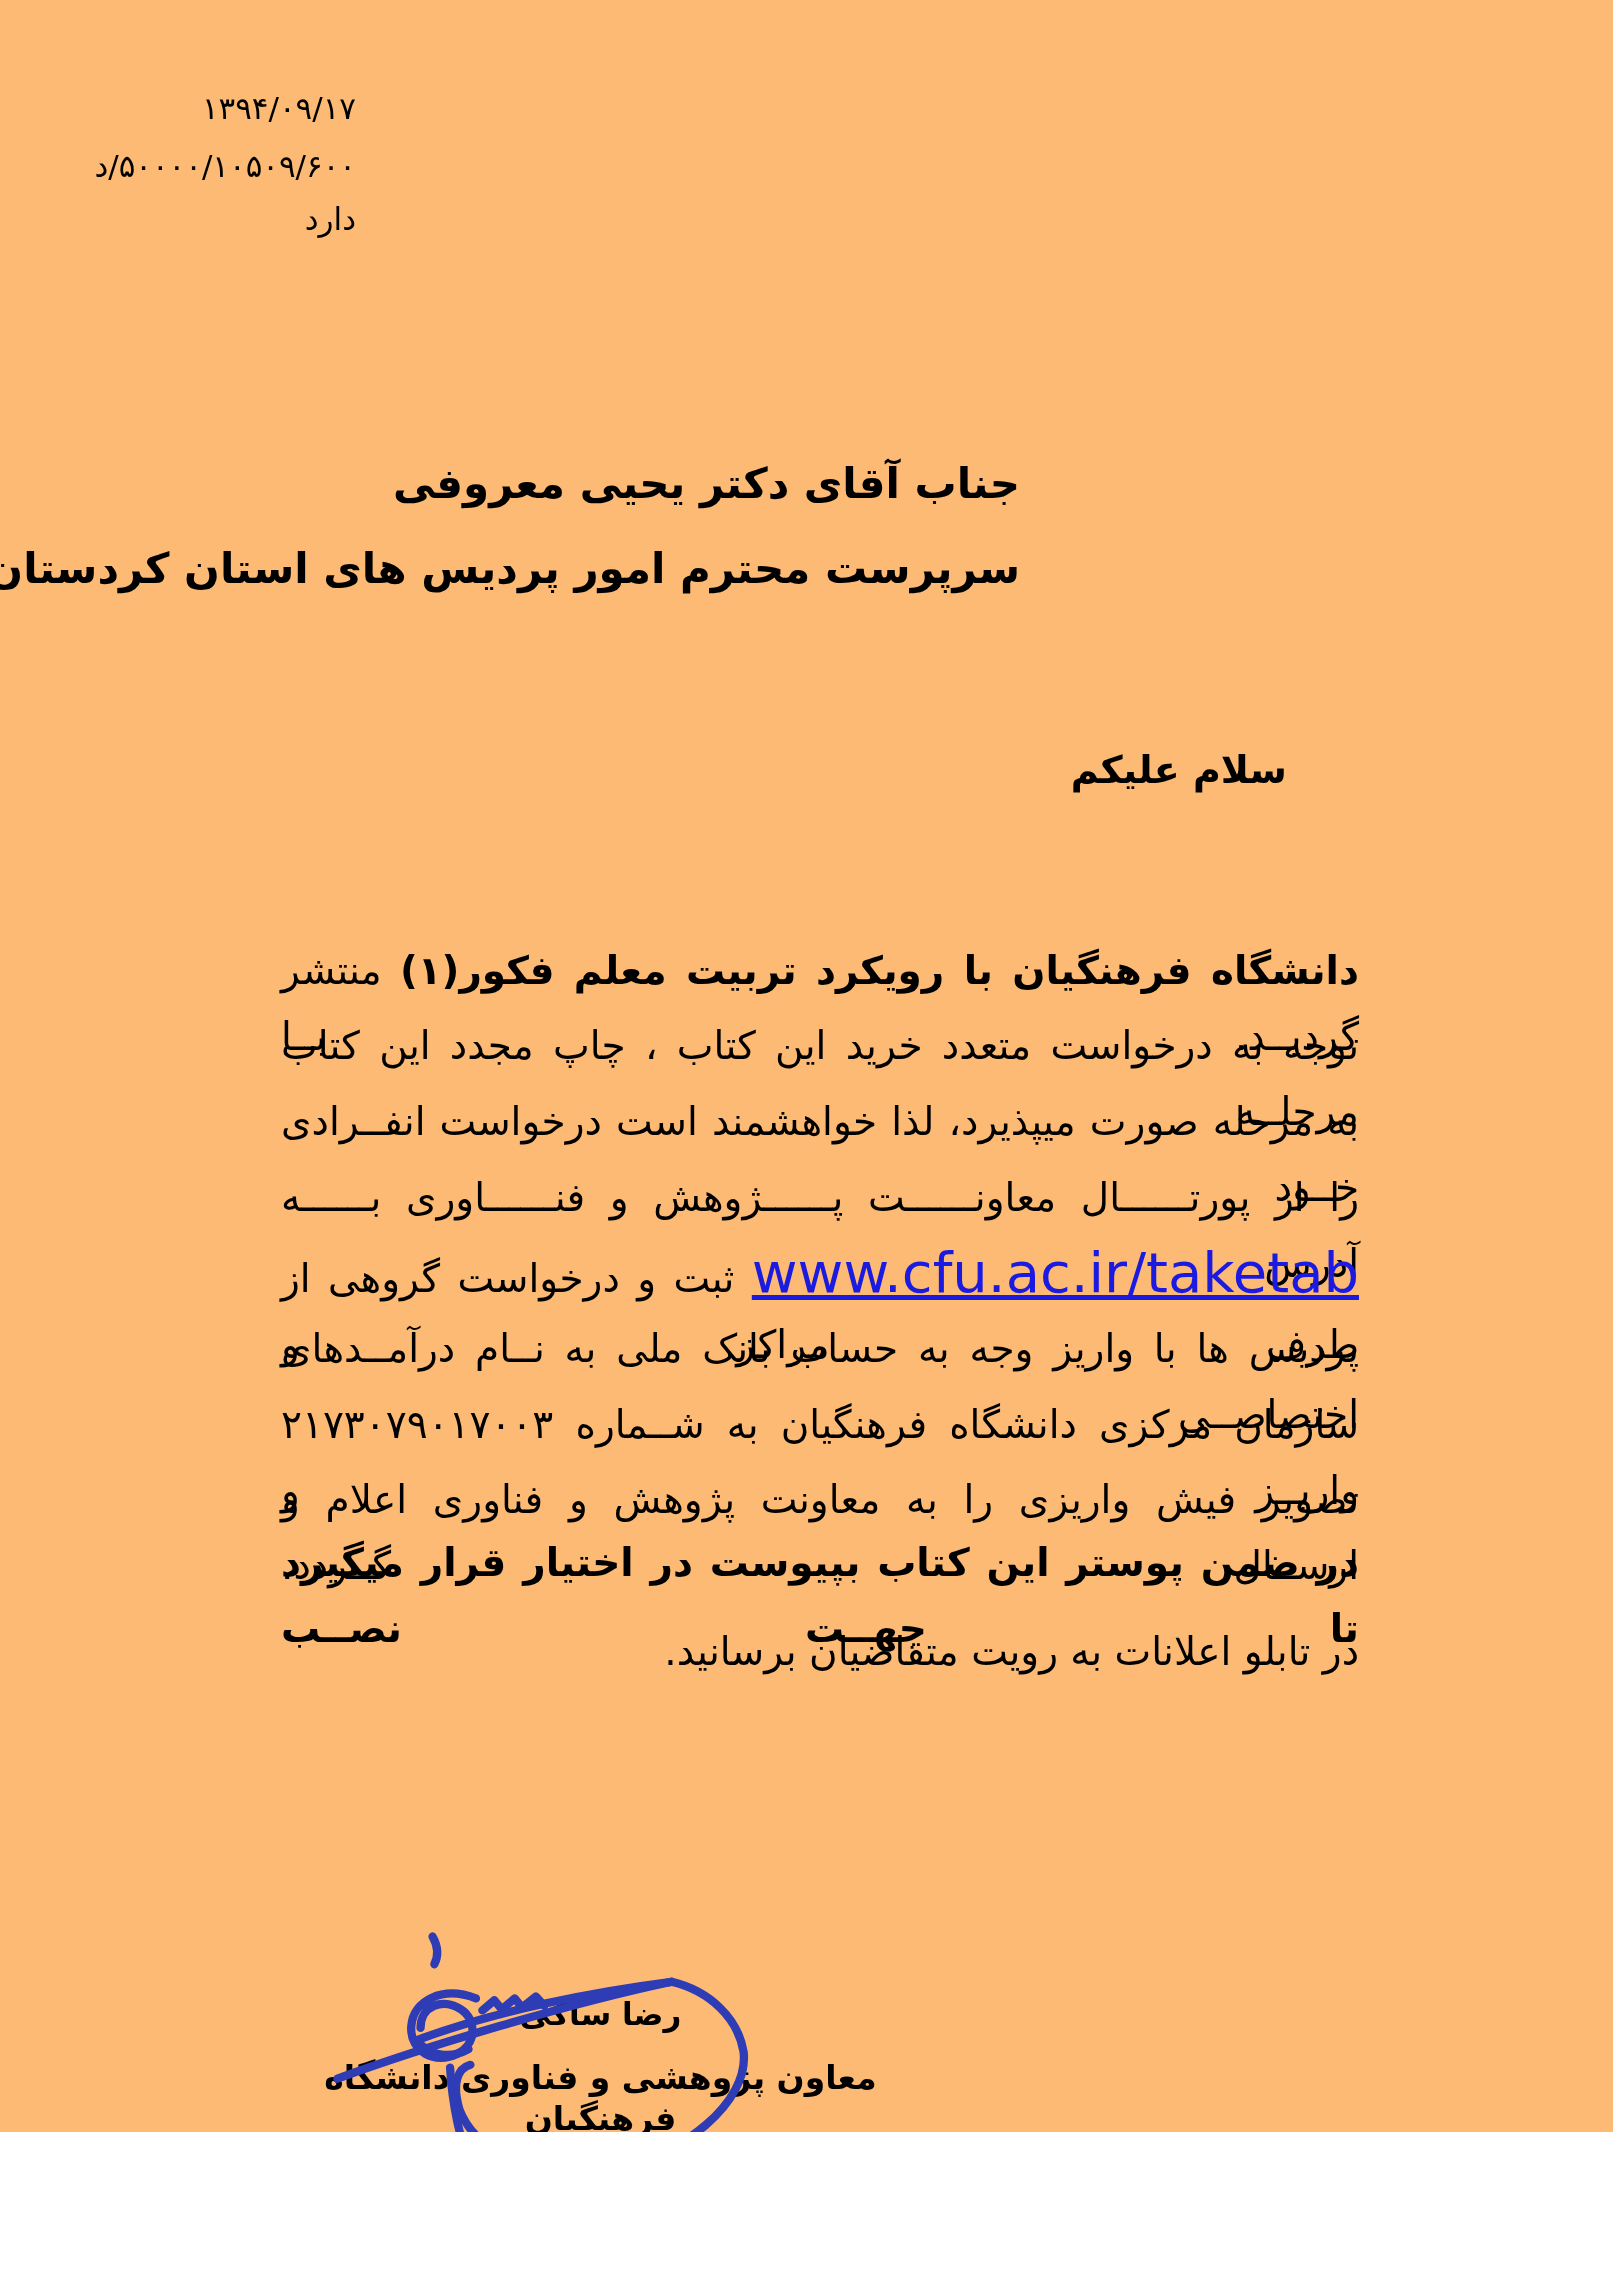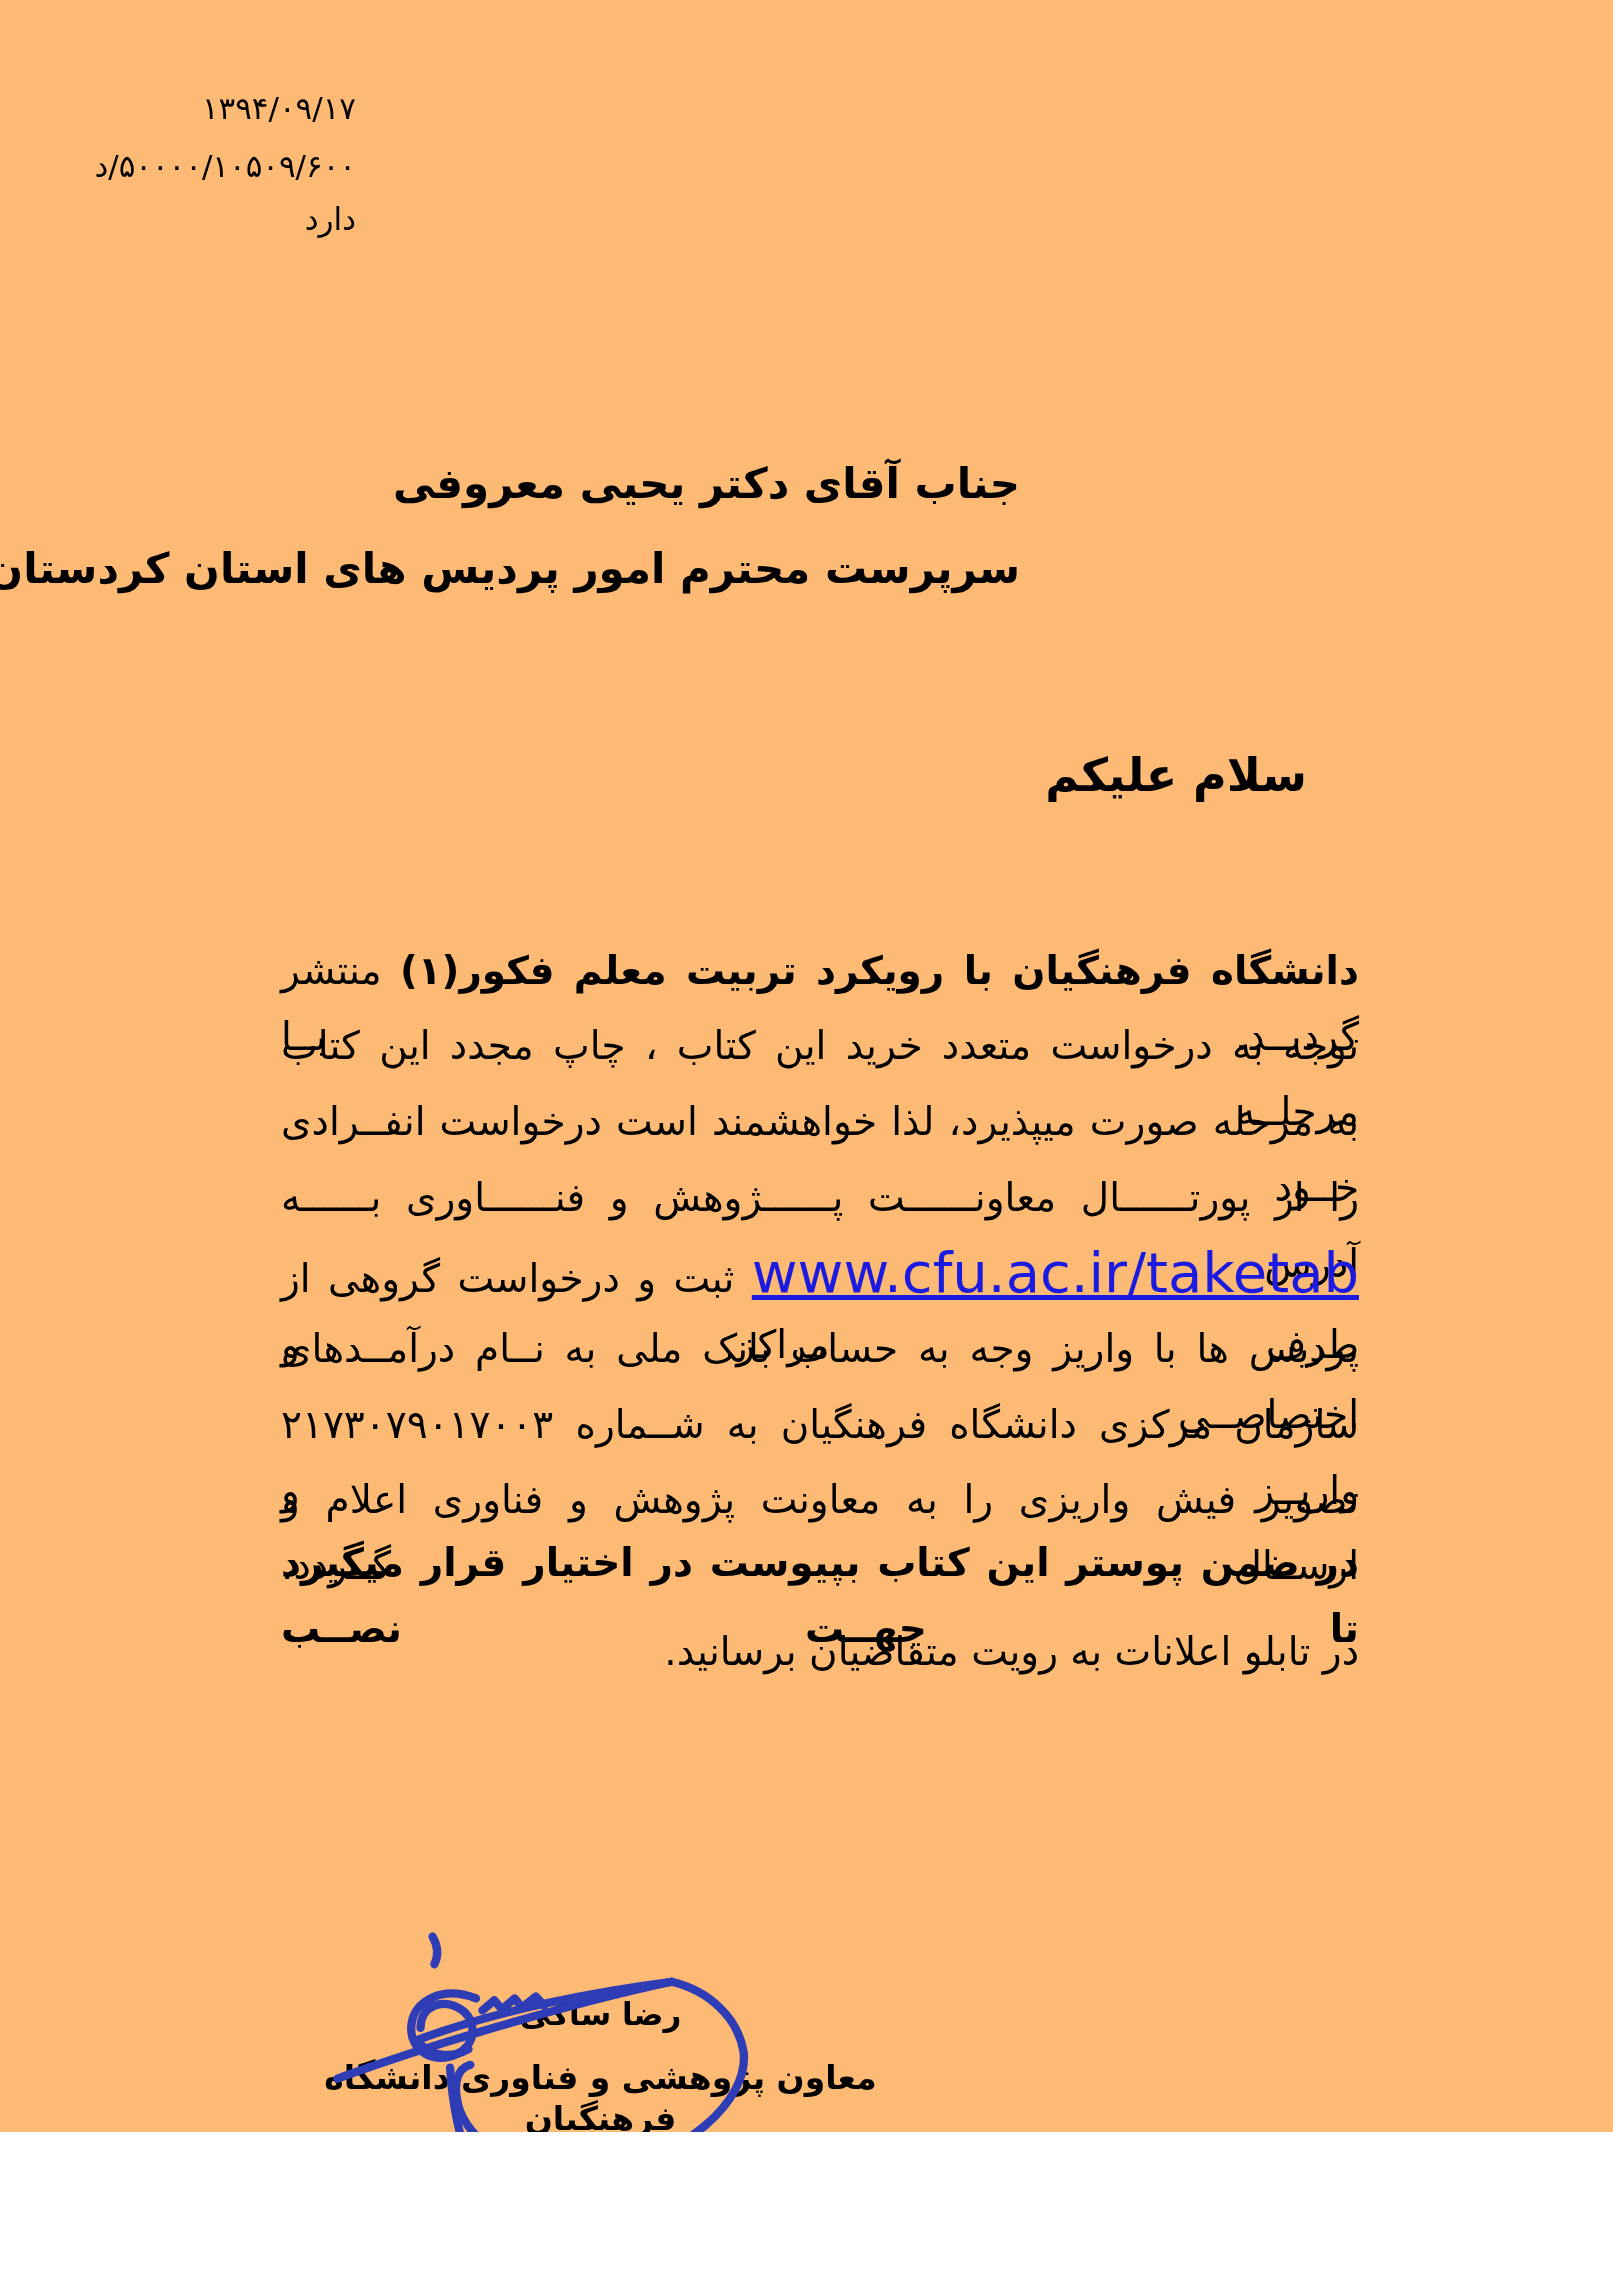--- a/index.html
+++ b/index.html
@@ -8,21 +8,21 @@
     font-family:"DejaVu Sans",sans-serif;color:#000;overflow:hidden;direction:rtl;
   }
   
   .hdr-line{position:absolute;left:72px;width:284px;text-align:right;font-size:31px;line-height:1.2;white-space:nowrap;}
   .hdr-date{top:90px;}
   .hdr-num{top:148px;}
   .hdr-att{top:201px;}
   
   .addressee{position:absolute;right:593px;top:441px;text-align:right;font-weight:bold;font-size:42px;line-height:85px;white-space:nowrap;}
   
-  .greeting{position:absolute;right:306px;top:748px;font-weight:bold;font-size:46px;white-space:nowrap;}
+  .greeting{position:absolute;right:326px;top:748px;font-weight:bold;font-size:38px;white-space:nowrap;}
   
   .bline{
     position:absolute;left:281px;right:254px;font-size:39px;line-height:66px;
     text-align:justify;text-align-last:justify;
   }
   .bline .b{font-weight:bold;}
   .bline.first{padding-right:29.5px;}
   .bline.endline{text-align:right;text-align-last:right;}
   .url{
     color:#1a1ae0;text-decoration:underline;font-size:56px;

